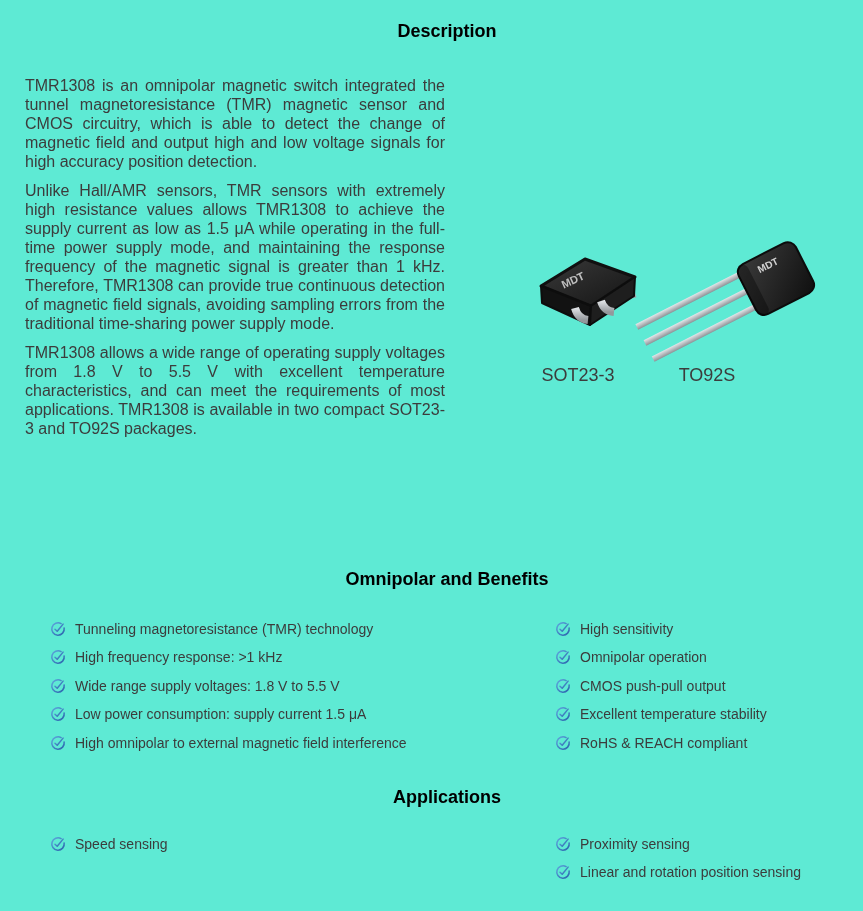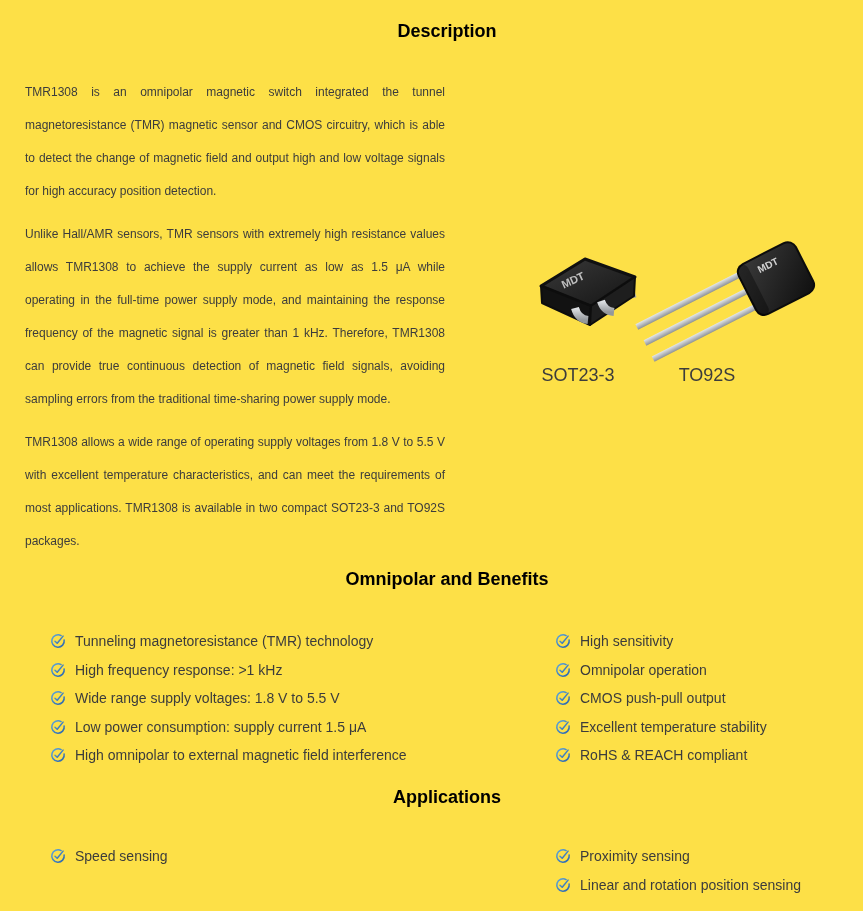--- a/index.html
+++ b/index.html
@@ -1,51 +1,51 @@
 <!DOCTYPE html>
 <html><head>
 <meta charset="utf-8">
 <style>
   html,body { margin:0; padding:0; background:#ffffff; }
   .page {
-    position:relative; width:863px; height:911px; background:#fde047;
+    position:relative; width:863px; height:911px; background:#5eead4;
     font-family:"Liberation Sans", sans-serif; color:#3c3c3c; overflow:hidden;
   }
   .section-title {
     position:absolute; left:447px; transform:translateX(-50%);
     margin:0; font-size:18px; line-height:22px; font-weight:bold; color:#000000;
     white-space:nowrap;
   }
   #title-description  { top:20px; }
   #title-features     { top:568px; }
   #title-applications { top:786px; }
 
   .desc-text {
     position:absolute; left:25px; top:76px; width:420px;
-    font-size:12px; line-height:33px; text-align:justify; color:#3c3c3c;
+    font-size:16px; line-height:19px; text-align:justify; color:#3c3c3c;
   }
   .desc-text p { margin:0 0 10px 0; }
 
   .pkg-img { position:absolute; }
   .pkg-label {
     position:absolute; top:366px; width:84px; text-align:center;
     font-size:18px; line-height:18px; color:#3c3c3c; white-space:nowrap;
   }
   #label-sot23 { left:536px; }
   #label-to92s { left:665px;text-align:center; }
 
   .check-list {
     position:absolute; margin:0; padding:0; list-style:none;
   }
   #features-left  { left:50px;  top:621px; }
   #features-right { left:555px; top:621px; }
   #apps-left      { left:50px;  top:836px; }
   #apps-right     { left:555px; top:836px; }
   .check-list li {
-    display:flex; align-items:flex-end; height:28.4px; gap:9px;
+    display:flex; align-items:flex-start; height:28.4px; gap:9px;
     font-size:14px; color:#3c3c3c; white-space:nowrap;
   }
   .check-icon { width:16px; height:16px; flex:none; display:block; }
 </style>
 </head>
 <body>
 
 <div class="page">
 
   <h2 class="section-title" id="title-description">Description</h2>

